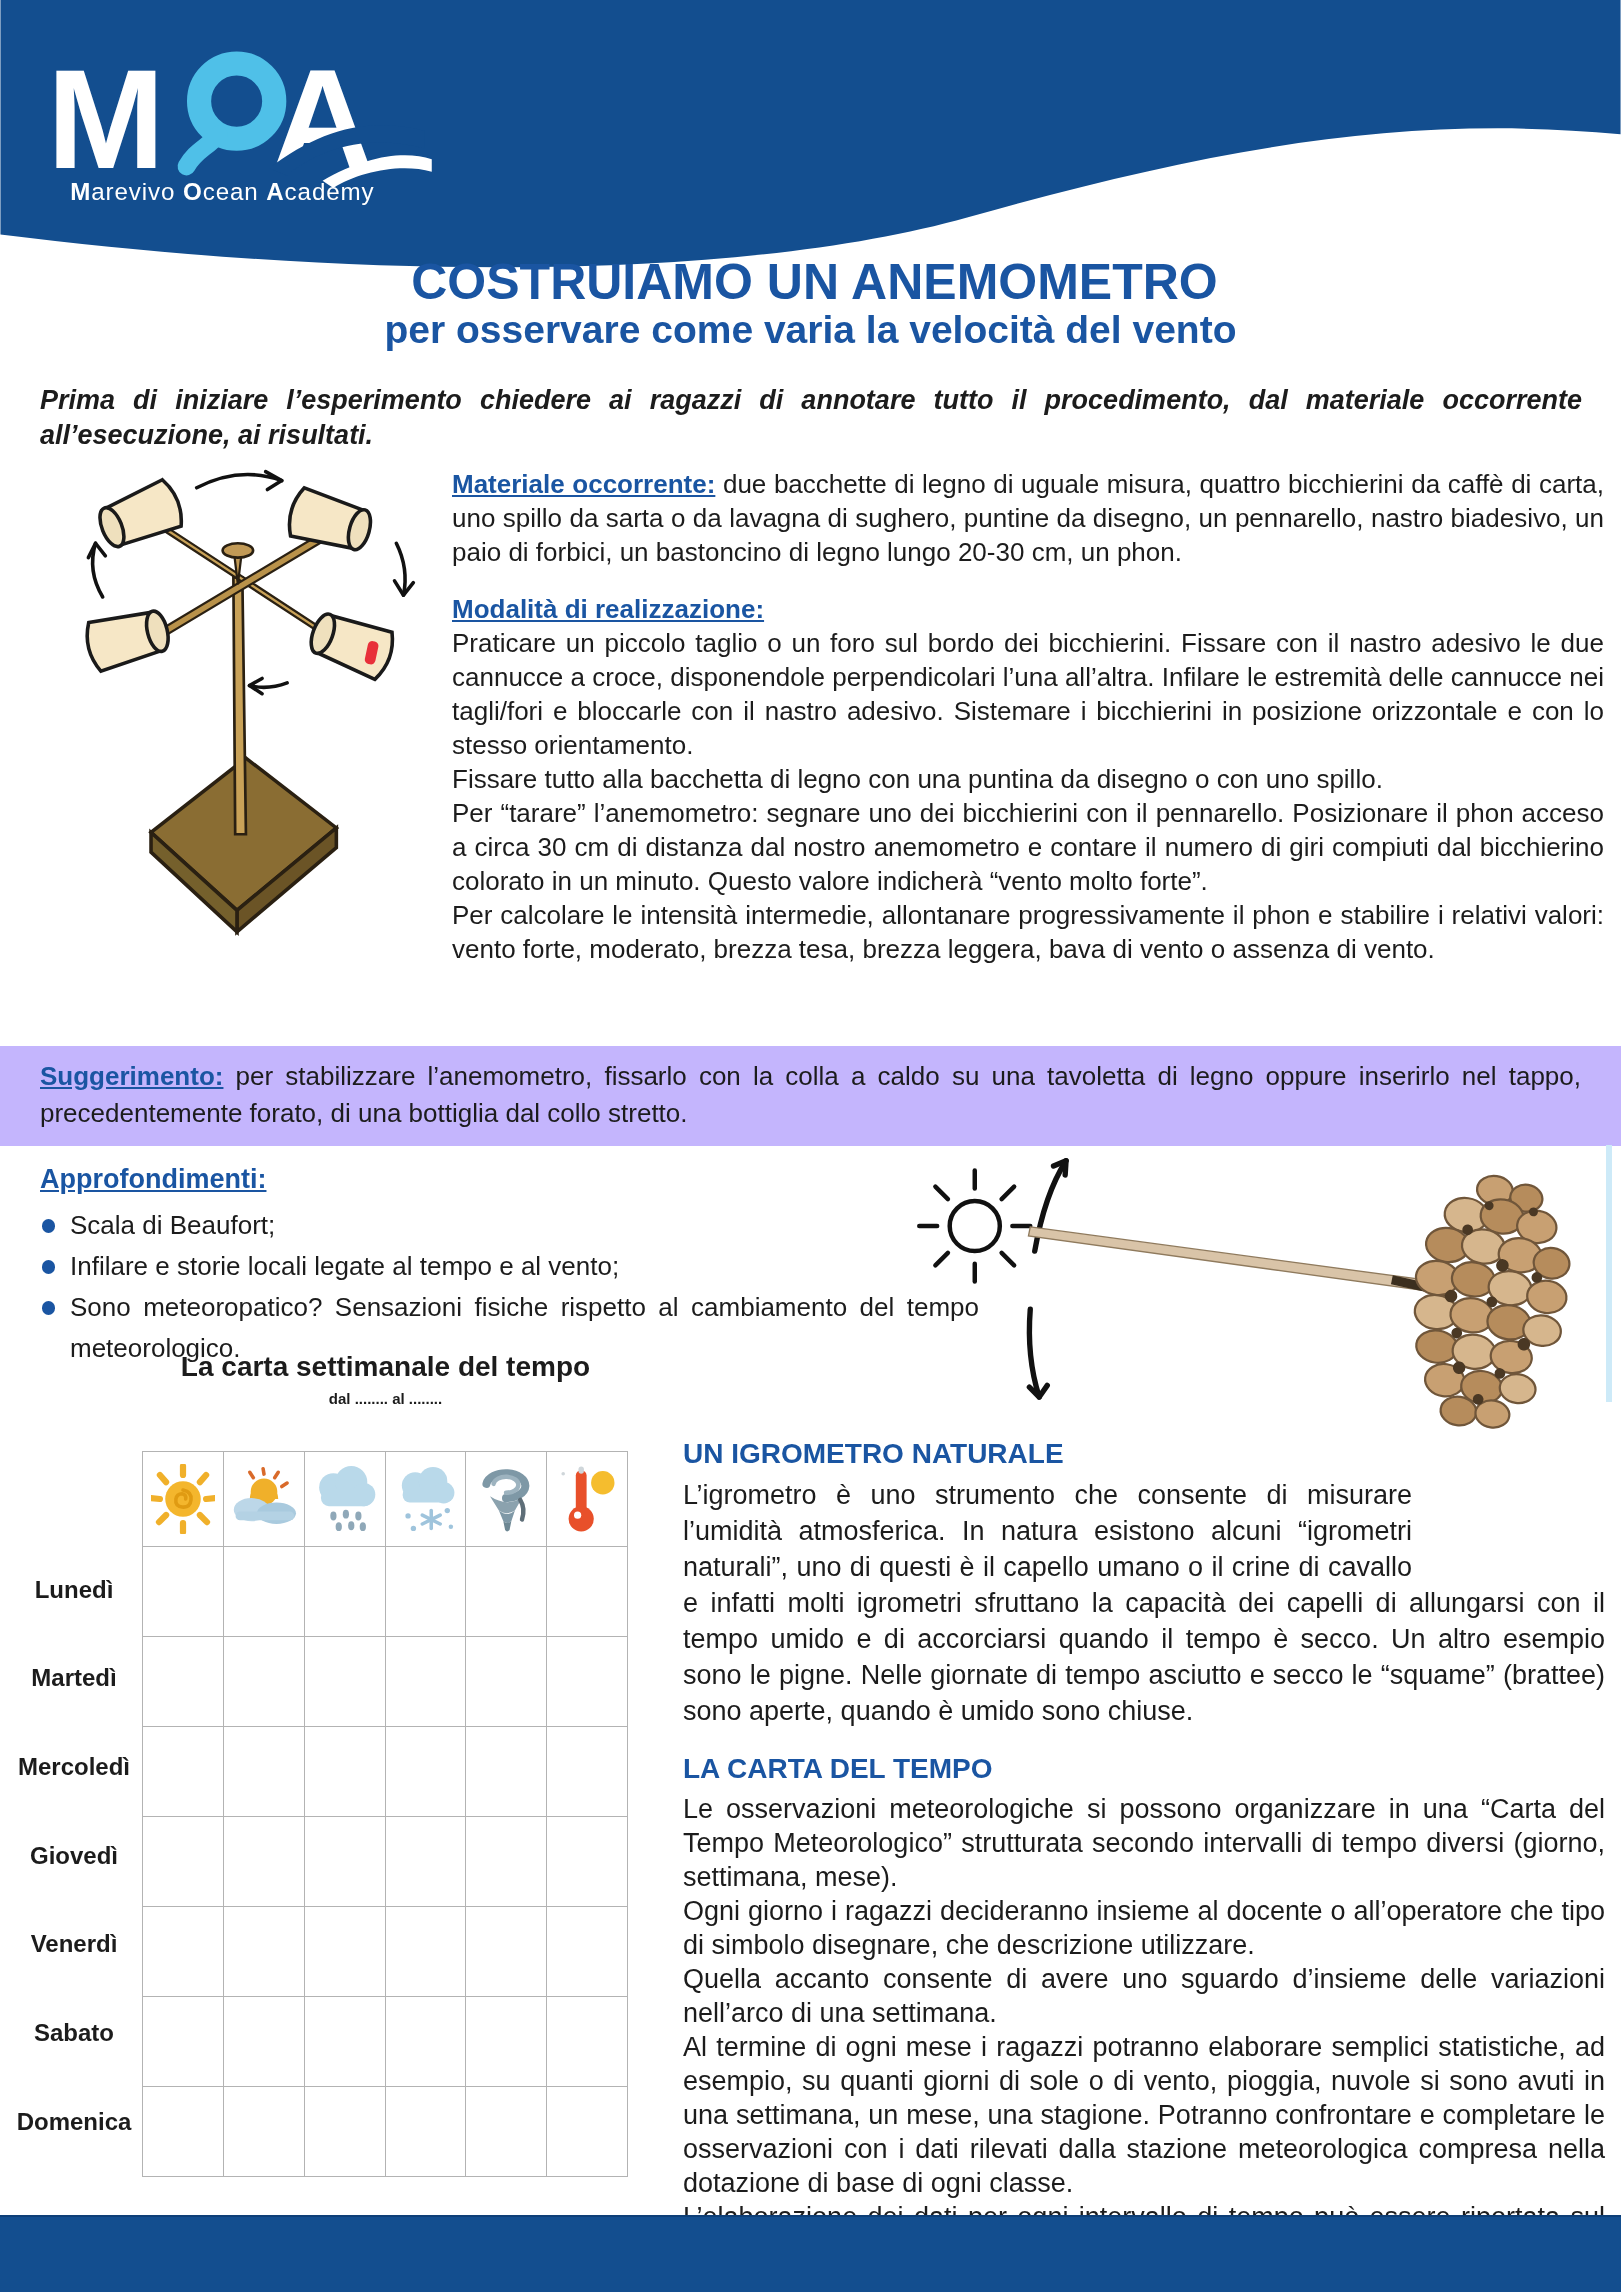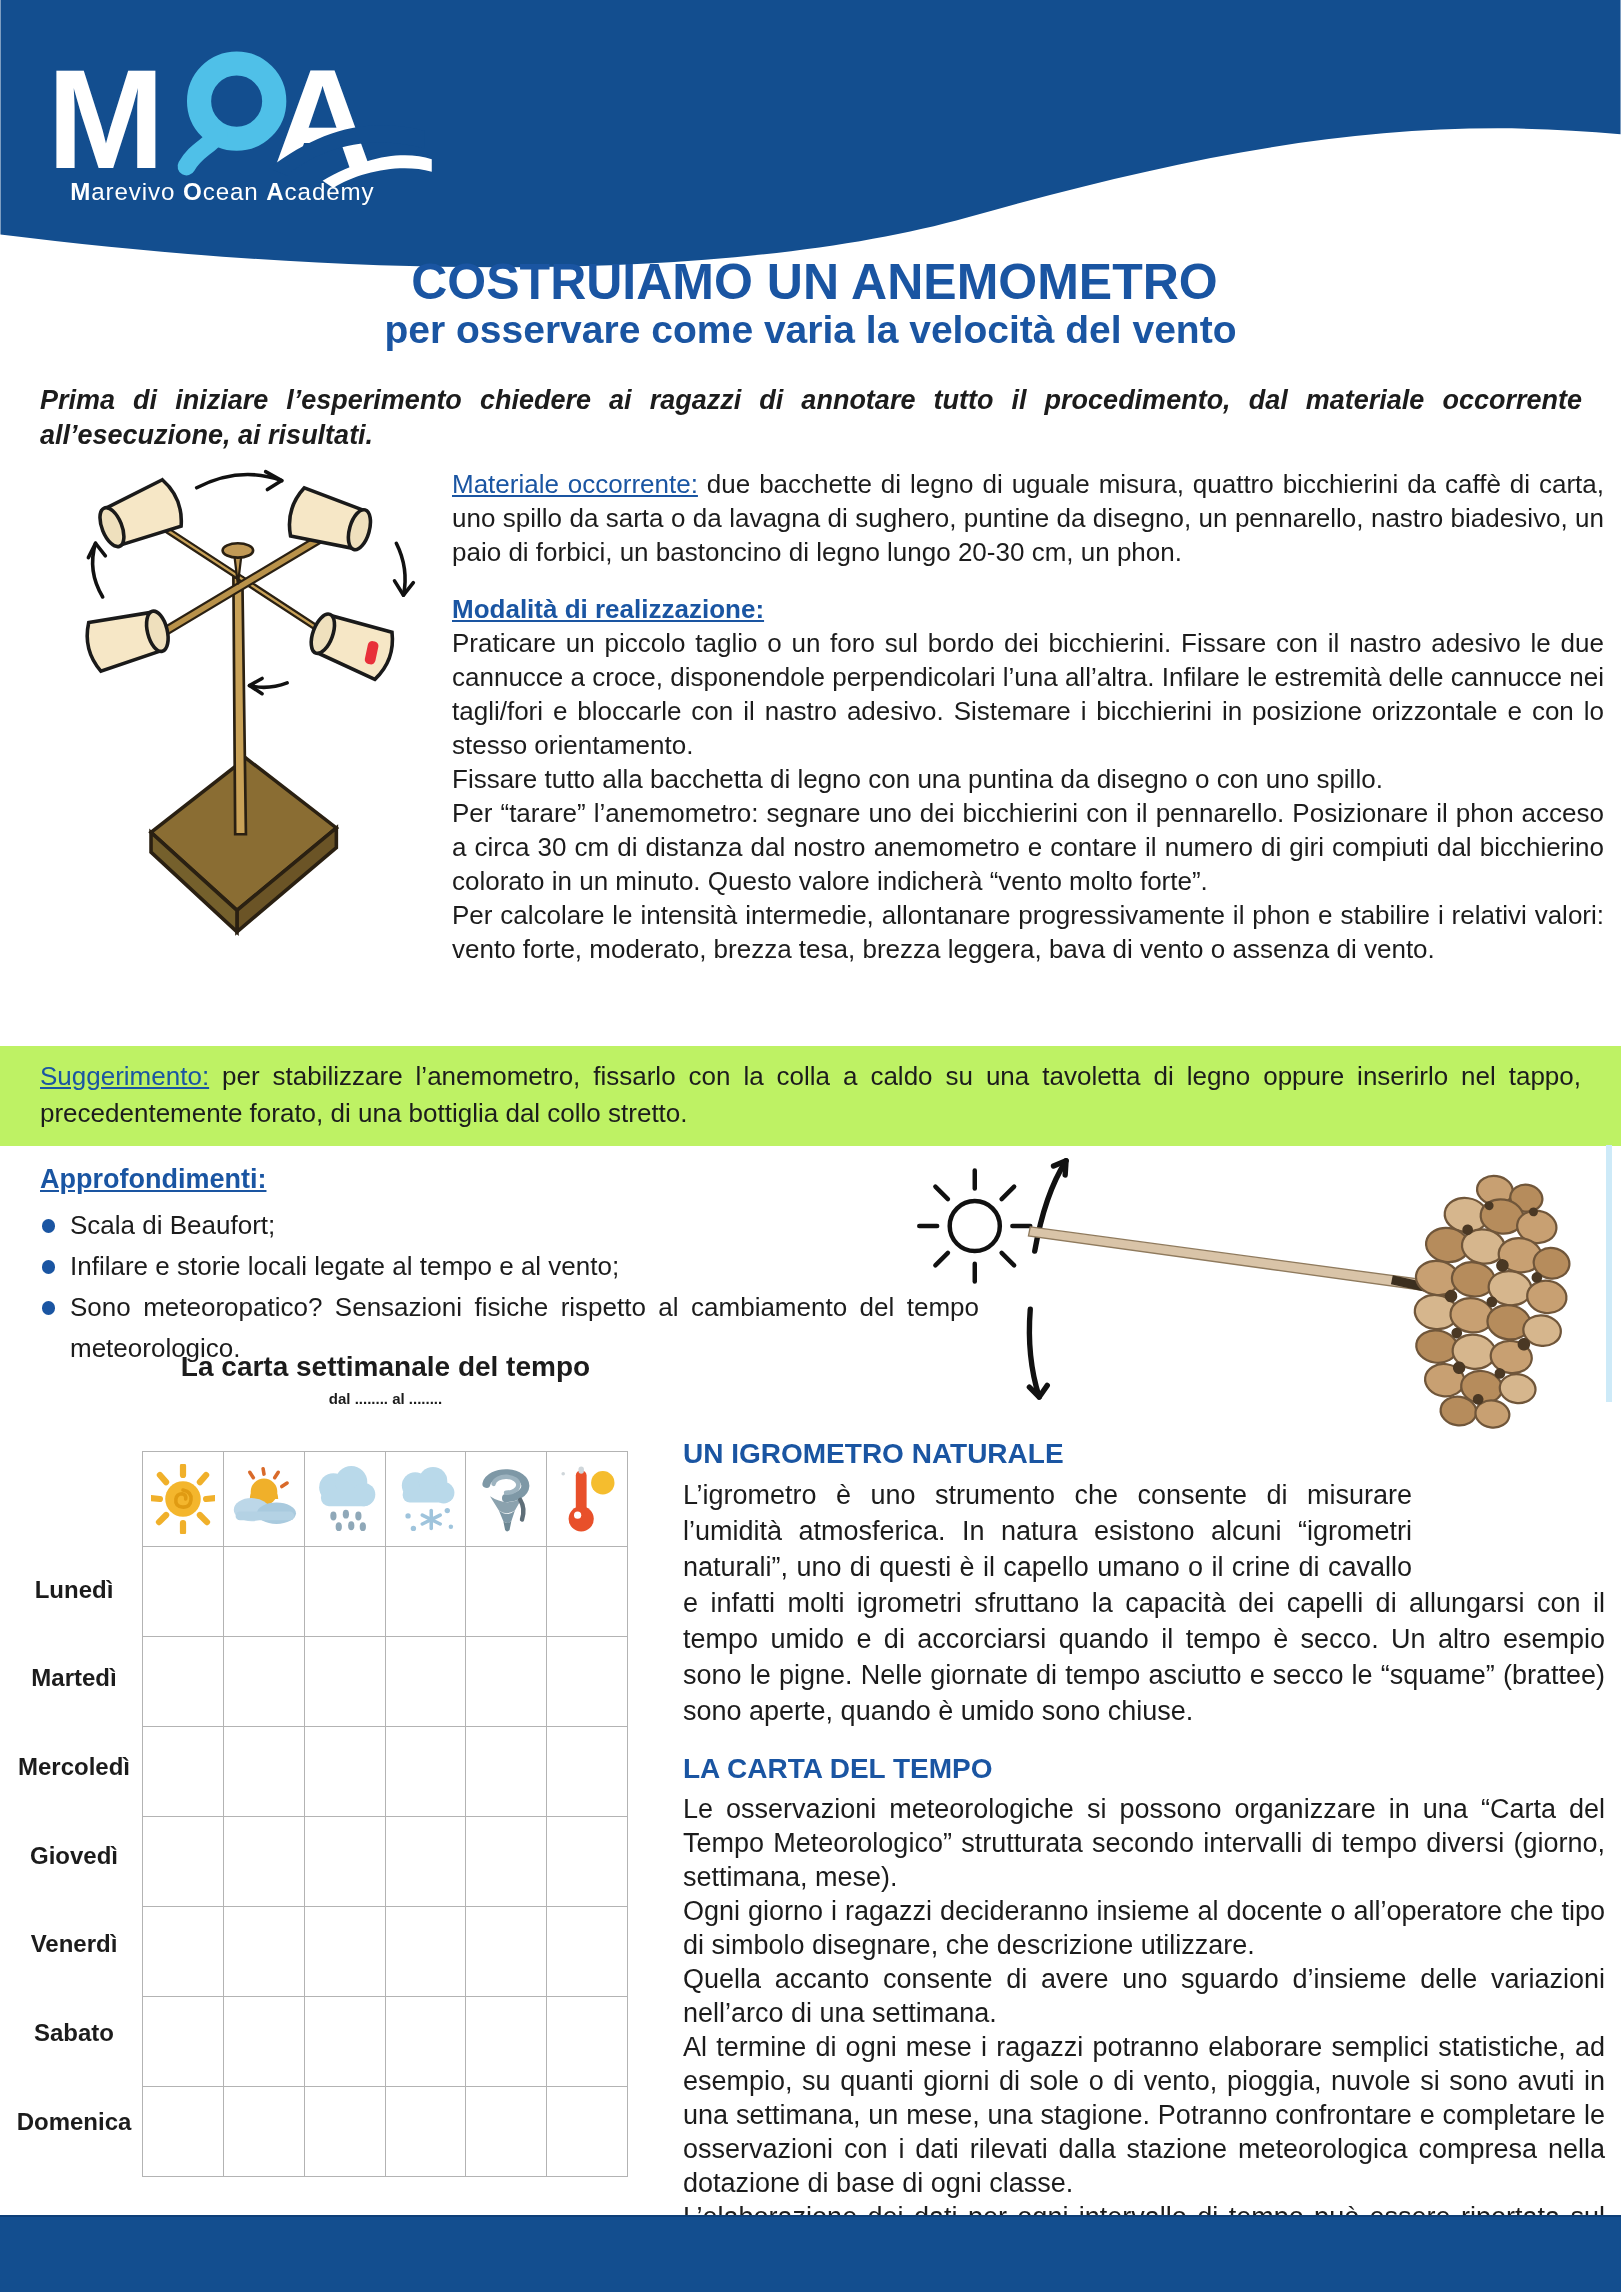--- a/index.html
+++ b/index.html
@@ -17,25 +17,25 @@
   
   #title-block{left:0;top:258px;width:1621px;text-align:center;color:#1a55a2;font-weight:bold;}
   #title-line1{font-size:50px;line-height:48px;padding-left:8px;}
   #title-line2{font-size:39px;line-height:47px;}
   
   #intro{left:40px;top:383px;width:1542px;font-size:27px;line-height:35px;
          font-weight:bold;font-style:italic;text-align:justify;}
   
   #col-right-top{left:452px;top:467px;width:1152px;}
   .body-text{font-size:26px;line-height:34px;text-align:justify;margin:0;}
-  .inline-head{color:#1a55a2;font-weight:normal;text-decoration:underline;}
+  .inline-head{color:#1a55a2;font-weight:bold;text-decoration:underline;}
   .sec-head{color:#1a55a2;font-weight:bold;text-decoration:underline;font-size:26px;line-height:34px;margin:0;}
   #method-block{margin-top:23px;}
   
-  #tip-band{left:0;top:1046px;width:1621px;height:100px;background:#bef264;}
+  #tip-band{left:0;top:1046px;width:1621px;height:100px;background:#c4b5fd;}
   #tip-text{position:absolute;left:40px;right:40px;top:11.6px;font-size:26px;line-height:37px;text-align:justify;}
   
   #insights{left:40px;top:1162px;width:939px;}
   #insights ul{list-style:none;margin:9px 0 0 0;padding:0;}
   #insights li{position:relative;padding-left:30px;font-size:26px;line-height:41px;text-align:justify;}
   #insights li::before{content:"";position:absolute;left:1.8px;top:14.3px;width:13.4px;height:13.4px;border-radius:50%;background:#1a55a2;}
   
   #nature-art{left:896px;top:1139px;width:725px;height:354px;}
   #edge-strip{left:1606px;top:1145px;width:6.3px;height:257px;background:#cdeaf8;}
   

